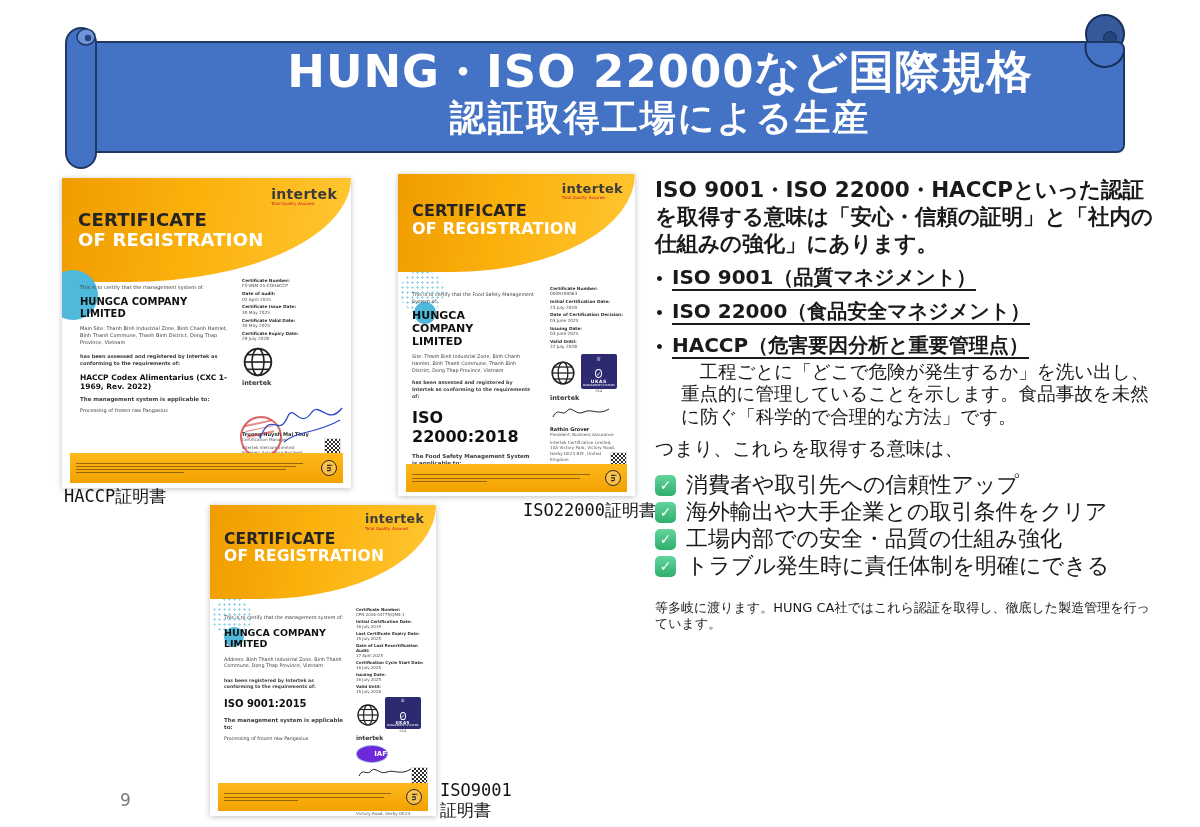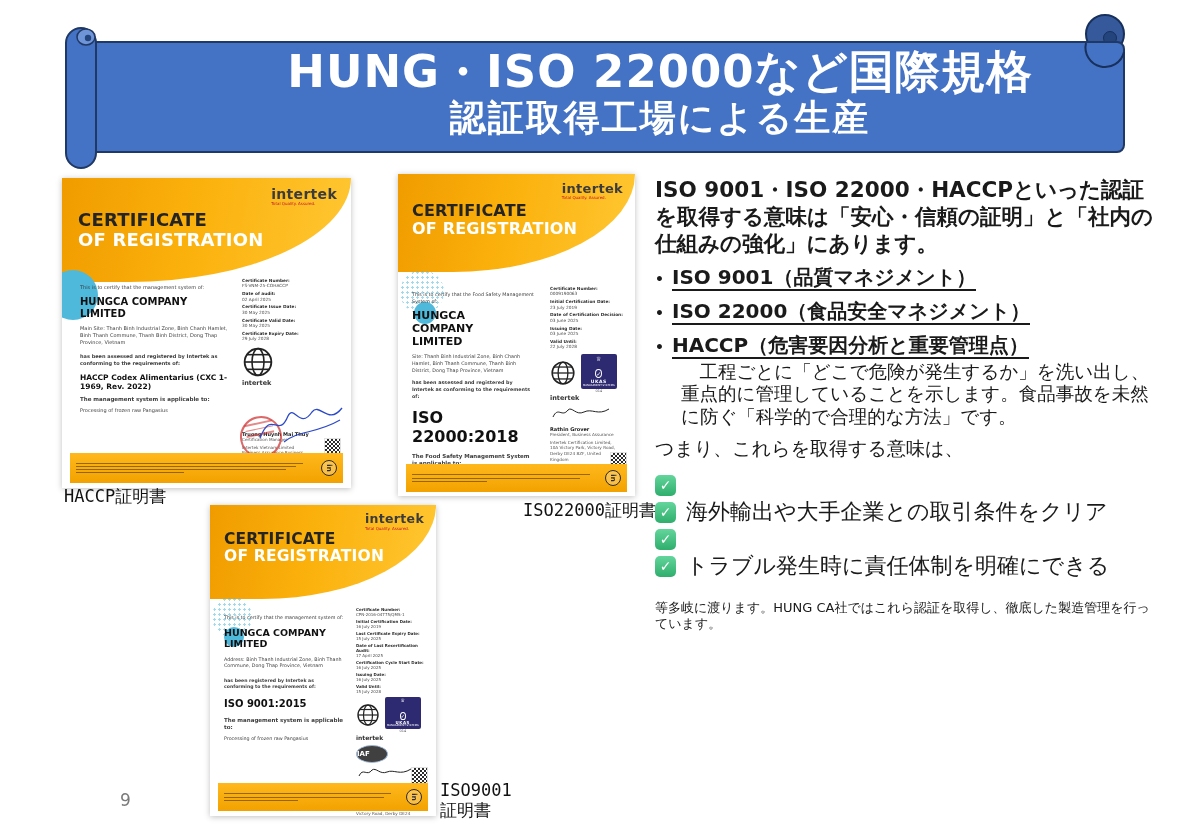--- a/index.html
+++ b/index.html
@@ -37,22 +37,22 @@
   .row .k{display:block;font-size:4.3px;font-weight:700;color:#2e2e2e;line-height:1.25;}
   .row .v{display:block;font-size:4.3px;color:#4a4a4a;line-height:1.25;}
   .logo-row{display:flex;align-items:center;gap:5px;margin-top:4px;}
   .globe-cap{font-size:6.5px;font-weight:800;color:#333;margin-top:1px;}
   .ukas{background:#2e2a72;color:#fff;text-align:center;border-radius:2px;padding:2px 2px 1px;line-height:1.1;}
   .ukas .crown{font-size:6px;display:block;}
   .ukas .ucheck{width:9px;height:9px;border:1px solid #fff;border-radius:50%;margin:1px auto;font-size:6px;line-height:9px;}
   .ukas .uname{font-size:4.5px;font-weight:800;letter-spacing:.5px;display:block;}
   .ukas .usub{font-size:2.6px;display:block;}
   .ukas-num{font-size:3.5px;color:#555;text-align:center;}
-  .iaf{width:30px;height:16px;border-radius:50%;background:#404040;border:1.5px solid #9db8d8;color:#fff;
-       font-size:7px;font-weight:800;display:flex;align-items:center;justify-content:flex-start;margin-top:4px;}
+  .iaf{width:30px;height:16px;border-radius:50%;background:#6d28d9;border:1.5px solid #9db8d8;color:#fff;
+       font-size:7px;font-weight:800;display:flex;align-items:center;justify-content:flex-end;margin-top:4px;}
   .signer-name{font-size:5px;font-weight:800;color:#222;margin-top:2px;}
   .signer-title{font-size:4.2px;color:#555;}
   .issuer{font-size:4.2px;color:#555;line-height:1.35;margin-top:3px;}
   .note{font-size:4.2px;color:#555;line-height:1.35;margin-top:3px;width:52px;}
   .qr{position:absolute;width:15px;height:15px;border:1px solid #e0e0e0;
       background-image:repeating-conic-gradient(#2b2b2b 0% 25%,#fff 0% 50%);background-size:4px 4px;}
   .stamp{position:absolute;border:2px solid rgba(205,40,40,.7);border-radius:50%;transform:rotate(-12deg);}
   .stamp i{display:block;height:1.5px;background:rgba(205,40,40,.55);margin:4px 5px;}
   .sig{position:absolute;}
   .strip{position:absolute;left:8px;right:8px;background:linear-gradient(180deg,#FFB81C,#F2A200);
@@ -380,27 +380,29 @@
         <span class="bh">HACCP（危害要因分析と重要管理点）</span>
       </div>
       <p class="bullet-body">　工程ごとに「どこで危険が発生するか」を洗い出し、重点的に管理していることを示します。食品事故を未然に防ぐ「科学的で合理的な方法」です。</p>
     </div>
 
     <p class="summary-lead">つまり、これらを取得する意味は、</p>
 
     <div>
       <div class="check-item">
         <span class="chk">✓</span>
+        <span>消費者や取引先への信頼性アップ</span>
       </div>
       <div class="check-item">
         <span class="chk">✓</span>
         <span>海外輸出や大手企業との取引条件をクリア</span>
       </div>
       <div class="check-item">
         <span class="chk">✓</span>
+        <span>工場内部での安全・品質の仕組み強化</span>
       </div>
       <div class="check-item">
         <span class="chk">✓</span>
         <span>トラブル発生時に責任体制を明確にできる</span>
       </div>
     </div>
 
     <p class="closing">等多岐に渡ります。HUNG CA社ではこれら認証を取得し、徹底した製造管理を行っています。</p>
   </div>
 

